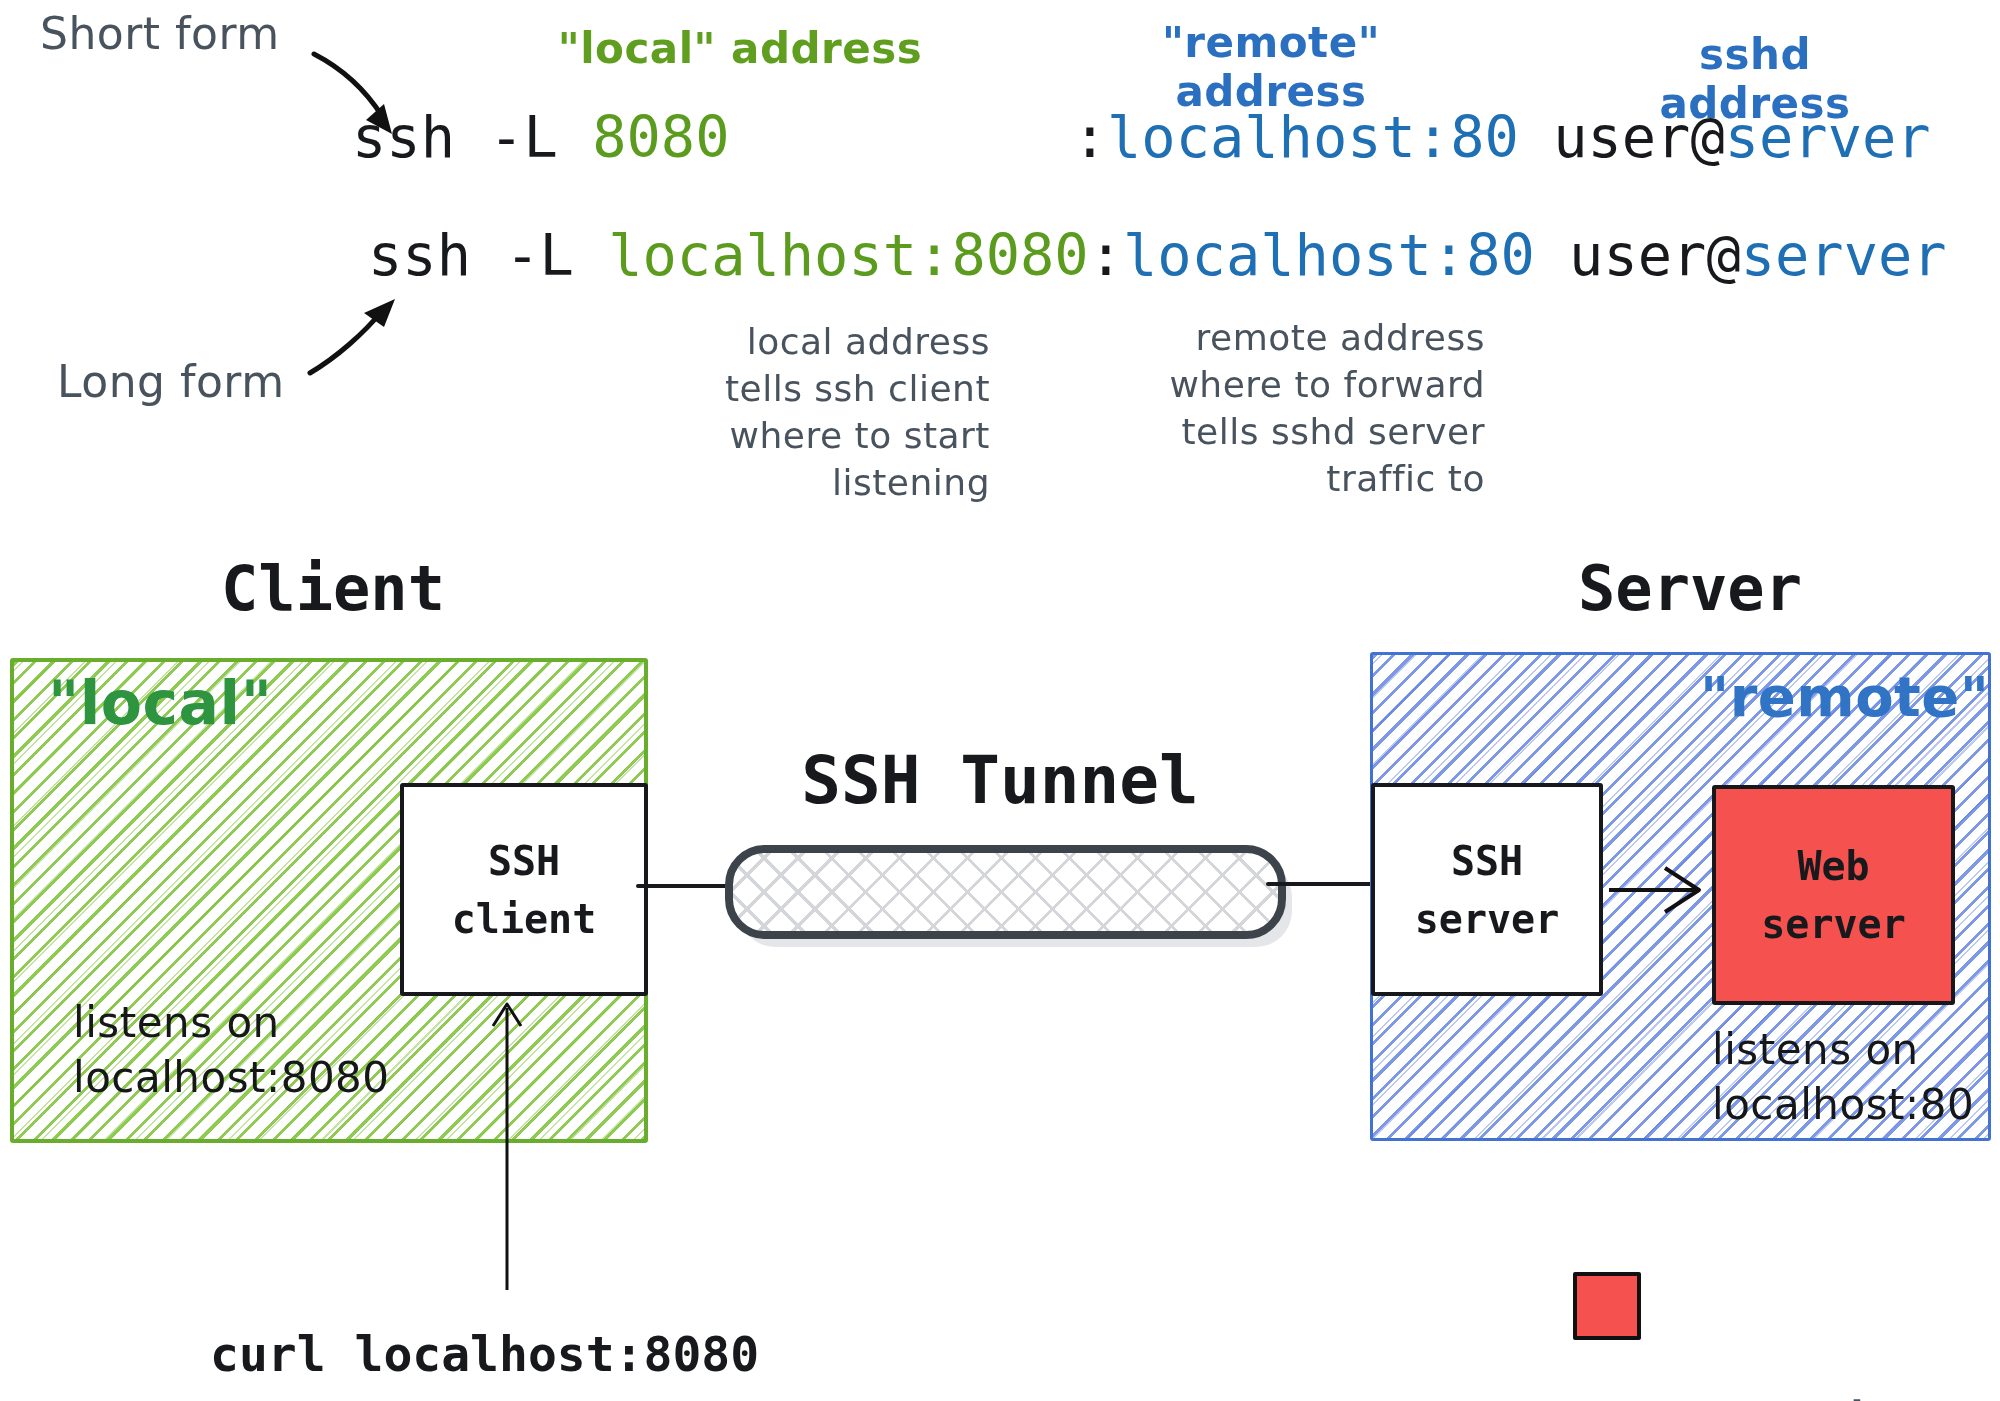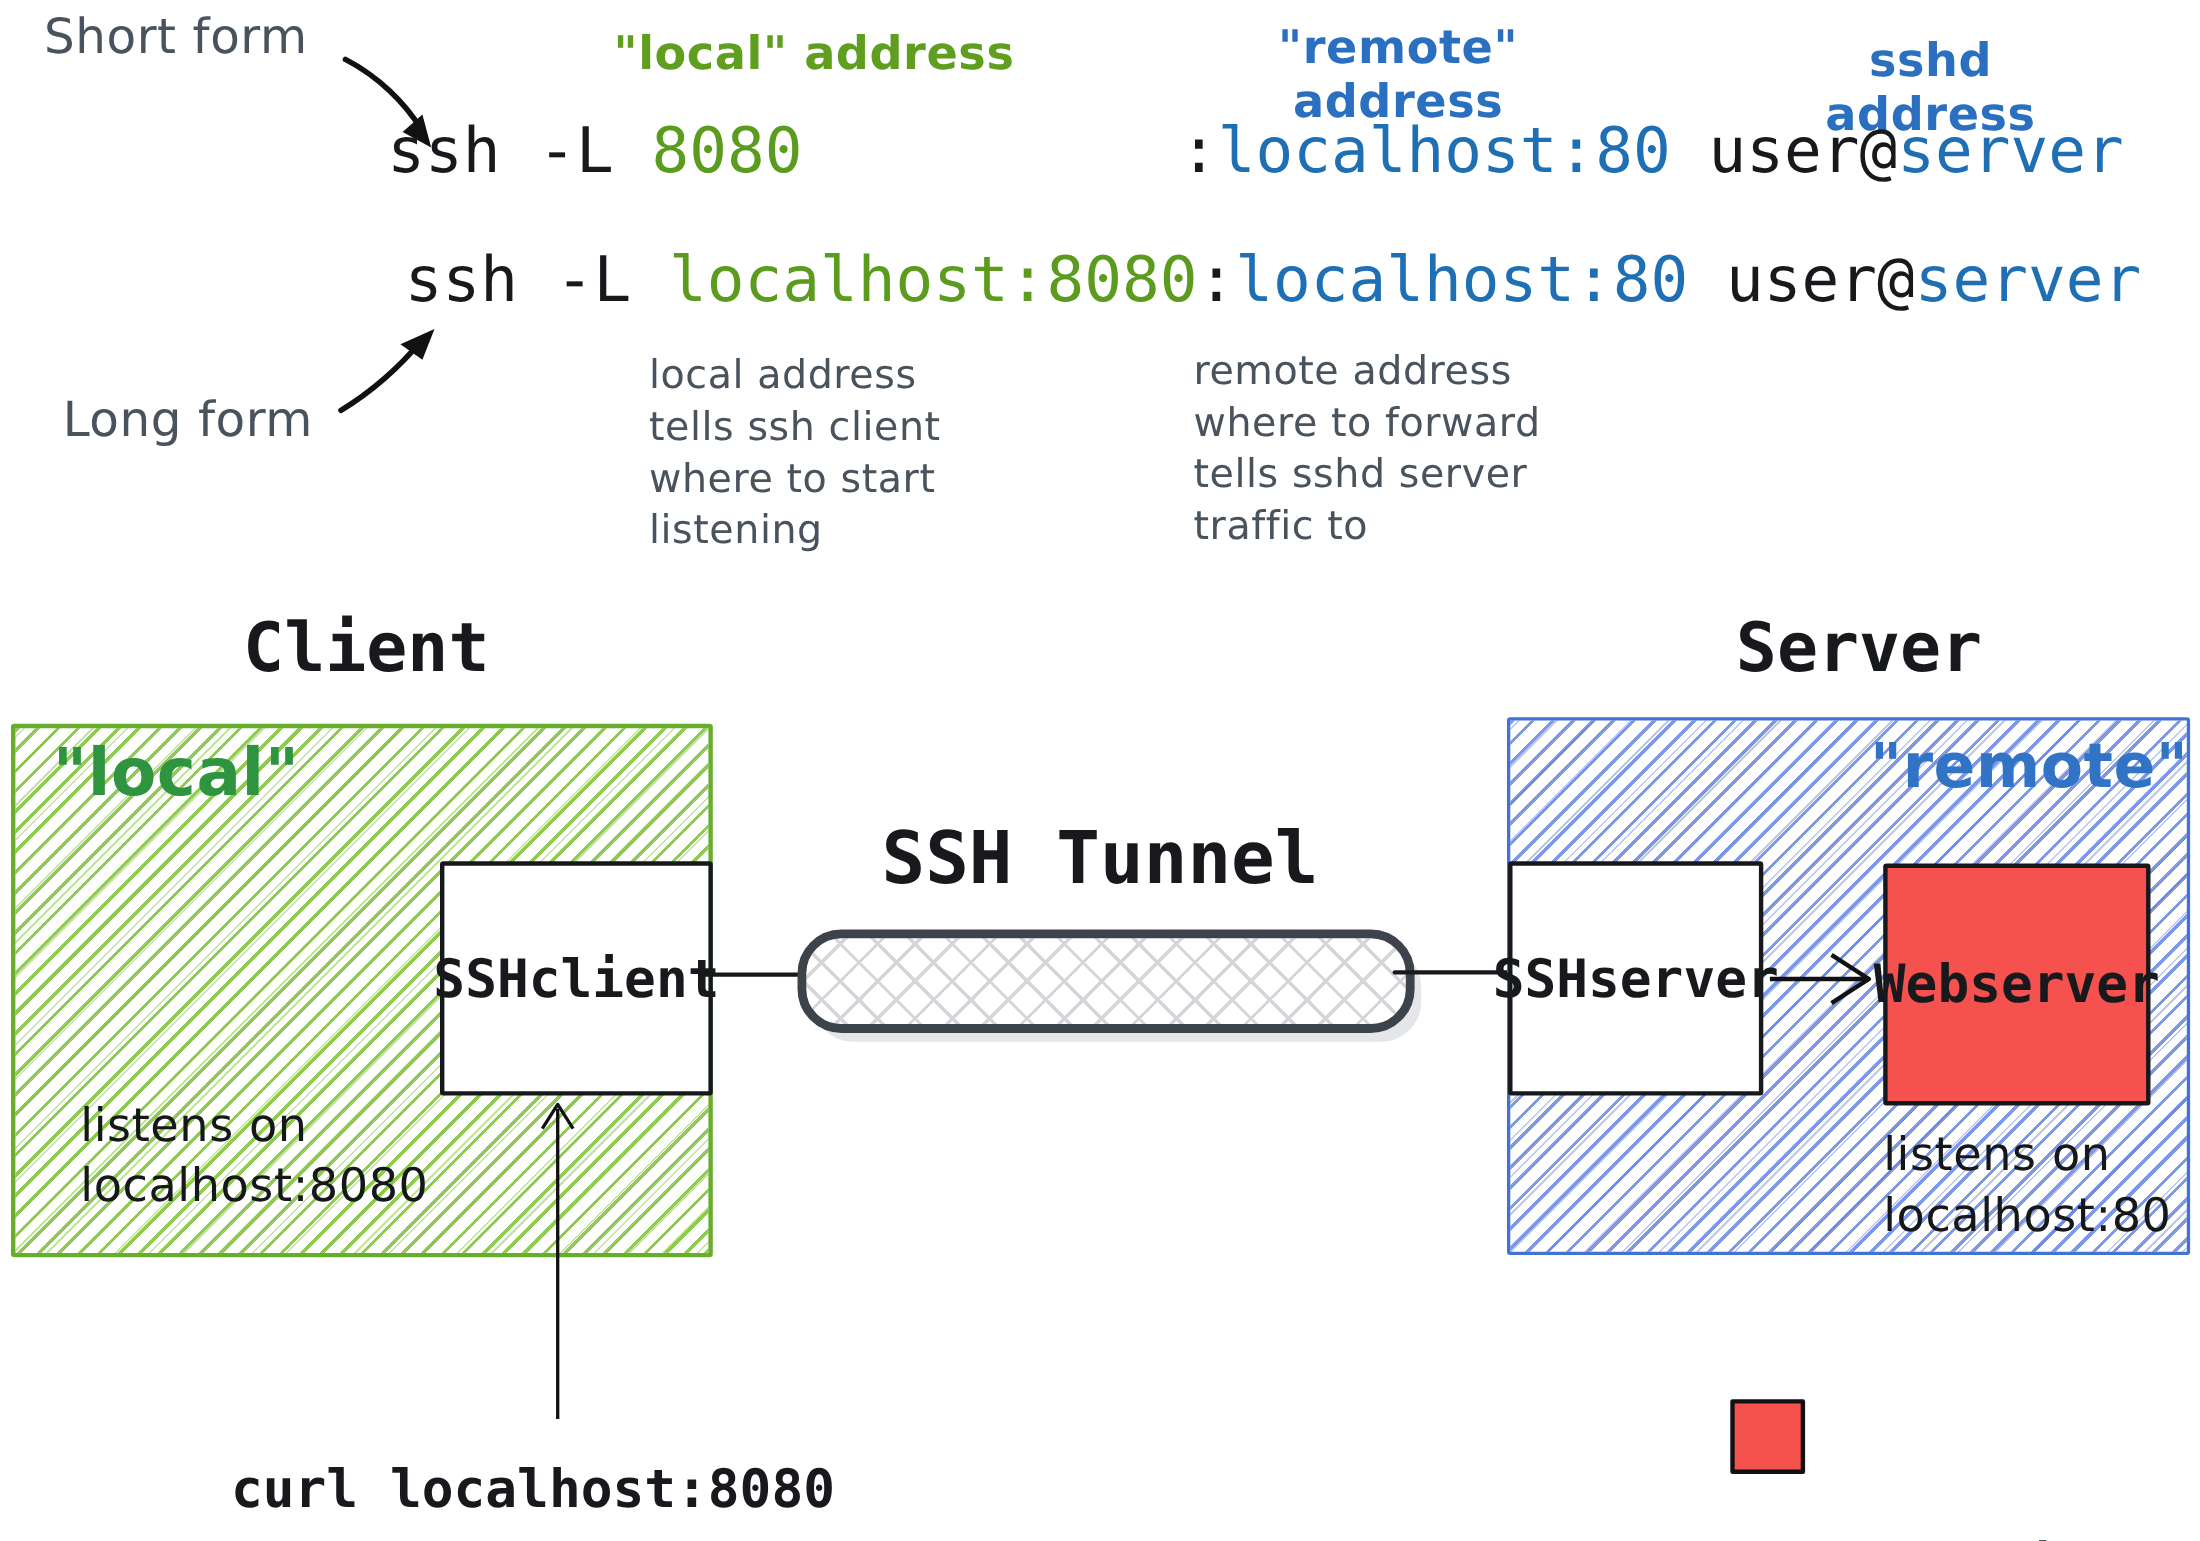--- a/index.html
+++ b/index.html
@@ -9,34 +9,34 @@
   
   .hand{font-family:"DejaVu Sans",sans-serif;letter-spacing:.5px;}
   .hand-gray{color:#49535e;}
   .cmd{font-size:57px;line-height:66px;white-space:pre;font-family:"DejaVu Sans Mono",monospace;}
   .c-ink{color:#17191c;}
   .c-green{color:#5b9b1d;}
   .c-blue{color:#1f6fb4;}
   .hdr{font-size:42px;font-weight:bold;text-align:center;}
   .hdr-green{color:#5f9e1f;}
   .hdr-blue{color:#2a6fc0;}
-  .ann{font-size:36px;line-height:47px;text-align:left;color:#49535e;}
+  .ann{font-size:36px;line-height:47px;text-align:right;color:#49535e;}
   .big-heading{font-size:62px;font-weight:bold;text-align:center;font-family:"DejaVu Sans Mono",monospace;}
   
   .green-box{left:10px;top:658px;width:630px;height:477px;border:4px solid #69ad2c;border-radius:3px;
     background-image:
       repeating-linear-gradient(135deg, rgba(124,193,52,.85) 0 3px, transparent 3px 13px),
       repeating-linear-gradient(135deg, rgba(124,193,52,.45) 5px 6.5px, transparent 6.5px 27px);}
   .blue-box{left:1370px;top:652px;width:615px;height:483px;border:3px solid #4273d2;border-radius:3px;
     background-image:
       repeating-linear-gradient(135deg, rgba(83,118,224,.75) 0 3px, transparent 3px 13px),
       repeating-linear-gradient(135deg, rgba(83,118,224,.4) 5px 6.5px, transparent 6.5px 29px);}
-  .node-box{background:#ffffff;border:4px solid #16181b;border-radius:3px;display:flex;flex-direction:row;
+  .node-box{background:#ffffff;border:4px solid #16181b;border-radius:3px;display:flex;flex-direction:column;
       align-items:center;justify-content:center;font-family:"DejaVu Sans Mono",monospace;
-      font-size:48px;font-weight:bold;line-height:58px;color:#17191c;}
+      font-size:40px;font-weight:bold;line-height:58px;color:#17191c;}
   .red-fill{background:#f4514f;}
   .tunnel{left:725px;top:845px;width:545px;height:78px;border:8px solid #3c434b;border-radius:40px;
     background-color:#ffffff;
     background-image:
       repeating-linear-gradient(45deg, #d4d6da 0 3px, transparent 3px 24px),
       repeating-linear-gradient(135deg, #d4d6da 0 3px, transparent 3px 24px);
     box-shadow:10px 12px 0 -4px rgba(178,183,191,.35);}
   .conn{background:#17191c;height:4px;border-radius:2px;}
   .listens{font-size:42px;line-height:55px;color:#151719;}
   .curl{font-size:48px;font-weight:bold;font-family:"DejaVu Sans Mono",monospace;}

